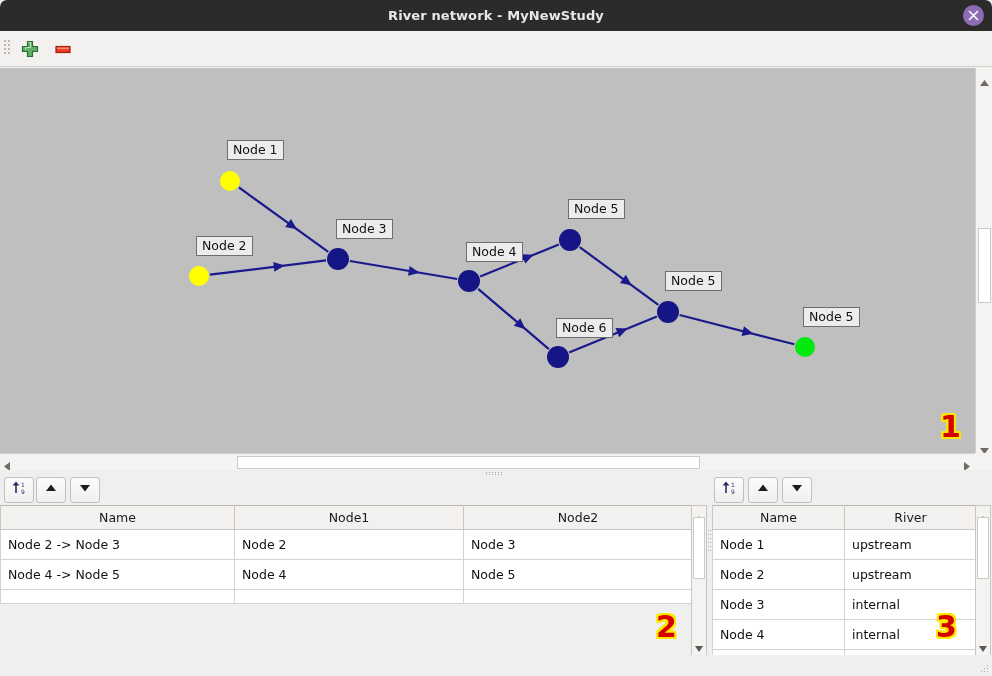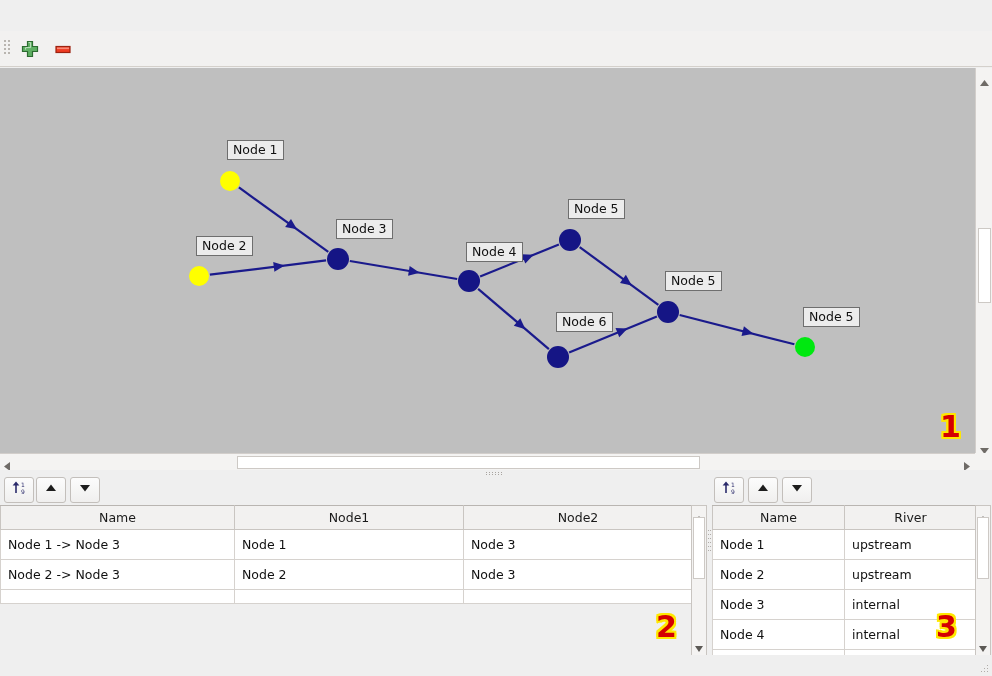--- a/index.html
+++ b/index.html
@@ -255,20 +255,28 @@
       -2px  0px 0 #ffe800, 2px  0px 0 #ffe800;
     line-height: 1;
     pointer-events: none;
   }
 </style>
 </head>
 <body>
 
 <div id="app">
 
+  <div class="titlebar">
+    <div class="titlebar-text">River network - MyNewStudy</div>
+    <div class="close-btn">
+      <svg width="21" height="21" viewBox="0 0 21 21">
+        <path d="M6.5 6.5 L14.5 14.5 M14.5 6.5 L6.5 14.5" stroke="#ffffff" stroke-width="1.6" stroke-linecap="round"></path>
+      </svg>
+    </div>
+  </div>
 
   <div class="toolbar">
     <div class="grip">
       <i style="left:0;top:0"></i>
         <i style="left:4px;top:0"></i>
       <i style="left:0;top:4px"></i>
         <i style="left:4px;top:4px"></i>
       <i style="left:0;top:8px"></i>
         <i style="left:4px;top:8px"></i>
       <i style="left:0;top:12px"></i>
@@ -325,21 +333,21 @@
           <circle cx="668" cy="244" r="11" fill="#151585"></circle>
           <circle cx="805" cy="279" r="10" fill="#00e810"></circle>
         </g>
     </svg>
     <div id="node-labels-layer">
         <div class="node-label" style="left: 227px; top: 72px;">Node 1</div>
         <div class="node-label" style="left: 196px; top: 168px;">Node 2</div>
         <div class="node-label" style="left: 336px; top: 151px;">Node 3</div>
         <div class="node-label" style="left: 466px; top: 174px;">Node 4</div>
         <div class="node-label" style="left: 568px; top: 131px;">Node 5</div>
-        <div class="node-label" style="left: 556px; top: 244px;">Node 6</div>
+        <div class="node-label" style="left: 556px; top: 250px;">Node 6</div>
         <div class="node-label" style="left: 665px; top: 203px;">Node 5</div>
         <div class="node-label" style="left: 803px; top: 239px;">Node 5</div>
       </div>
   </div>
 
   <div class="vscroll">
     <div class="sb-arrow" style="left:3px;top:4px">
       <svg width="11" height="8" viewBox="0 0 11 8">
           <path d="M5.5 1 L10 7 L1 7 z" fill="#6f6b67"></path>
         </svg>
@@ -412,28 +420,28 @@
         </colgroup>
       <thead>
           <tr>
             <th>Name</th>
             <th>Node1</th>
             <th>Node2</th>
           </tr>
         </thead>
       <tbody>
           <tr>
-            <td>Node 1 -&gt; Node 3</td>
-            <td>Node 1</td>
-            <td>Node 3</td>
-          </tr>
-          <tr>
             <td>Node 2 -&gt; Node 3</td>
             <td>Node 2</td>
             <td>Node 3</td>
+          </tr>
+          <tr>
+            <td>Node 4 -&gt; Node 5</td>
+            <td>Node 4</td>
+            <td>Node 5</td>
           </tr>
           <tr class="partial">
             <td></td>
             <td></td>
             <td></td>
           </tr>
         </tbody>
     </table>
 
     <div class="grid-vscroll" style="left:691px; width:16px; height:155px;">

